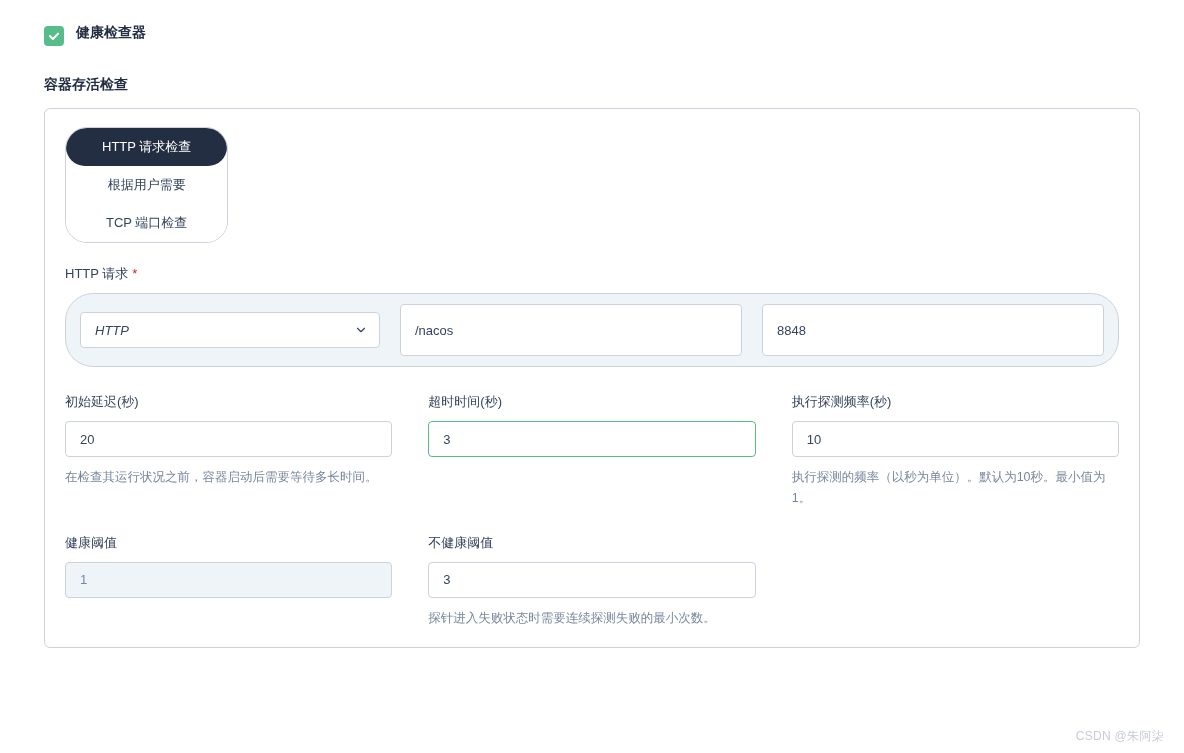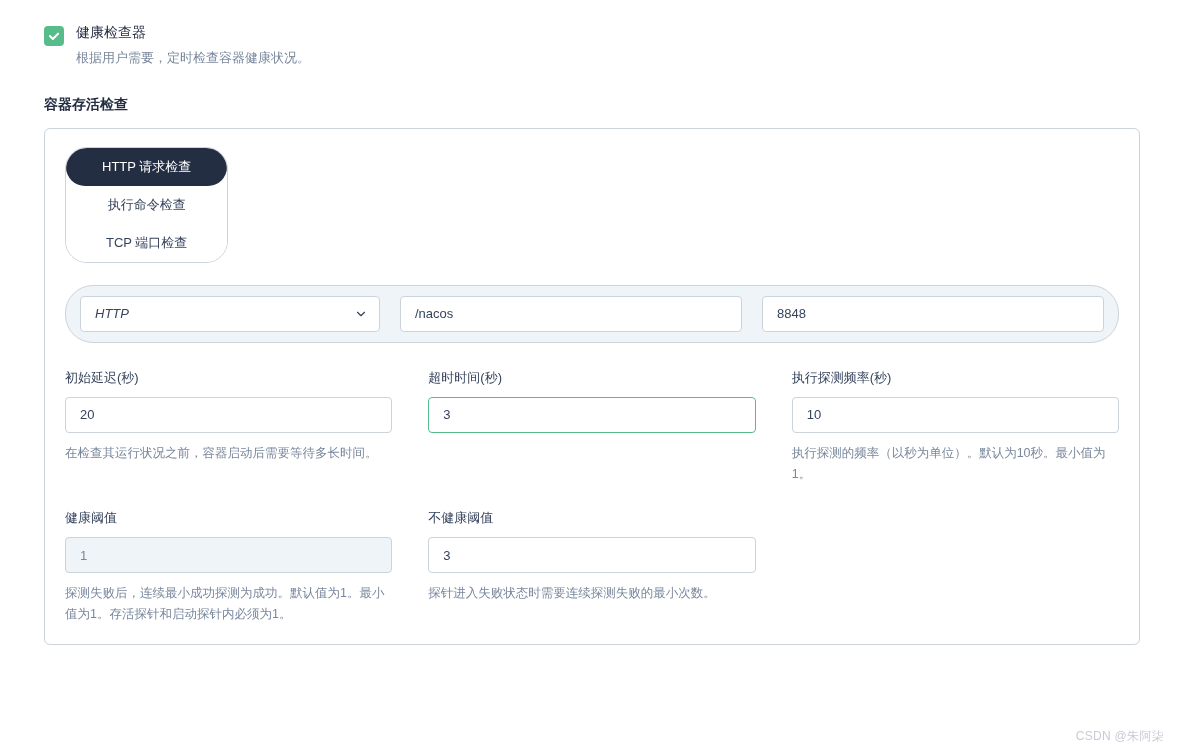--- a/index.html
+++ b/index.html
@@ -25,21 +25,21 @@
       display: flex;
       align-items: center;
       justify-content: center;
       flex-shrink: 0;
       margin-top: 2px;
       cursor: pointer;
     }
     .checkbox svg { width: 14px; height: 14px; }
     .section-title {
       font-size: 14px;
-      font-weight: 400;
+      font-weight: 700;
       color: #242e42;
       margin-bottom: 6px;
     }
     .section-desc {
       font-size: 13px;
       color: #79879c;
       line-height: 1.5;
     }
     .group-title {
       font-size: 14px;
@@ -116,21 +116,21 @@
     }
     .chevron {
       position: absolute;
       right: 12px;
       top: 50%;
       transform: translateY(-50%);
       pointer-events: none;
     }
     .input {
       flex: 1;
-      height: 36px;
+      height: 52px;
       border: 1px solid #ccd3db;
       border-radius: 4px;
       background: #fff;
       padding: 0 14px;
       font-size: 13px;
       color: #36435c;
     }
     .grid {
       display: grid;
       grid-template-columns: 1fr 1fr 1fr;
@@ -173,34 +173,36 @@
 <body>
 
 <div class="section-header">
   <div class="checkbox">
     <svg viewBox="0 0 24 24" fill="none" stroke="#fff" stroke-width="3.5" stroke-linecap="round" stroke-linejoin="round">
         <polyline points="5 12 10 17 19 8"></polyline>
       </svg>
   </div>
   <div>
     <div class="section-title">健康检查器</div>
-    <div class="section-desc">根据用户需要，定时检查容器健康状况。</div>
   </div>
 </div>
 
 <div class="group-title">容器存活检查</div>
 
 <div class="card">
 
   <div class="tab-group">
     <button class="tab active">HTTP 请求检查</button>
-    <button class="tab">执行命令检查</button>
+    <button class="tab">根据用户需要</button>
     <button class="tab">TCP 端口检查</button>
   </div>
 
+  <label class="form-label">
+    <span>HTTP 请求</span><span class="required">*</span>
+  </label>
 
   <div class="row">
     <div class="select-wrap">
       <input class="select" readonly="" value="HTTP" style="">
       <svg class="chevron" width="14" height="14" viewBox="0 0 24 24" fill="none" stroke="#36435c" stroke-width="2" stroke-linecap="round" stroke-linejoin="round">
           <polyline points="6 9 12 15 18 9"></polyline>
         </svg>
     </div>
     <input class="input" value="/nacos" style="">
     <input class="input" value="8848" style="">
@@ -221,21 +223,20 @@
 
     <div>
       <label class="form-label">执行探测频率(秒)</label>
       <input class="field-input" value="10" style="">
       <div class="help-text">执行探测的频率（以秒为单位）。默认为10秒。最小值为1。</div>
     </div>
 
     <div>
       <label class="form-label">健康阈值</label>
       <input class="field-input readonly" readonly="" value="1" style="">
-      <div class="help-text">探测失败后，连续最小成功探测为成功。默认值为1。最小值为1。存活探针和启动探针内必须为1。</div>
     </div>
 
     <div>
       <label class="form-label">不健康阈值</label>
       <input class="field-input" value="3" style="">
       <div class="help-text">探针进入失败状态时需要连续探测失败的最小次数。</div>
     </div>
 
   </div>
 </div>

